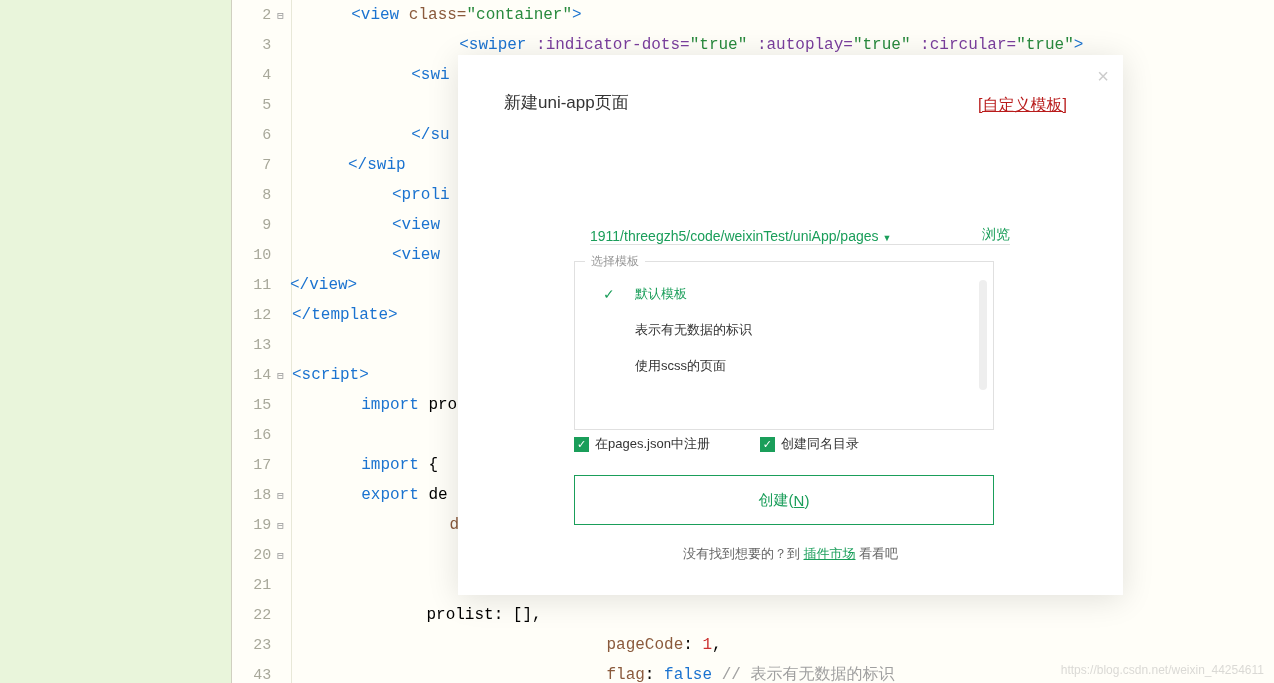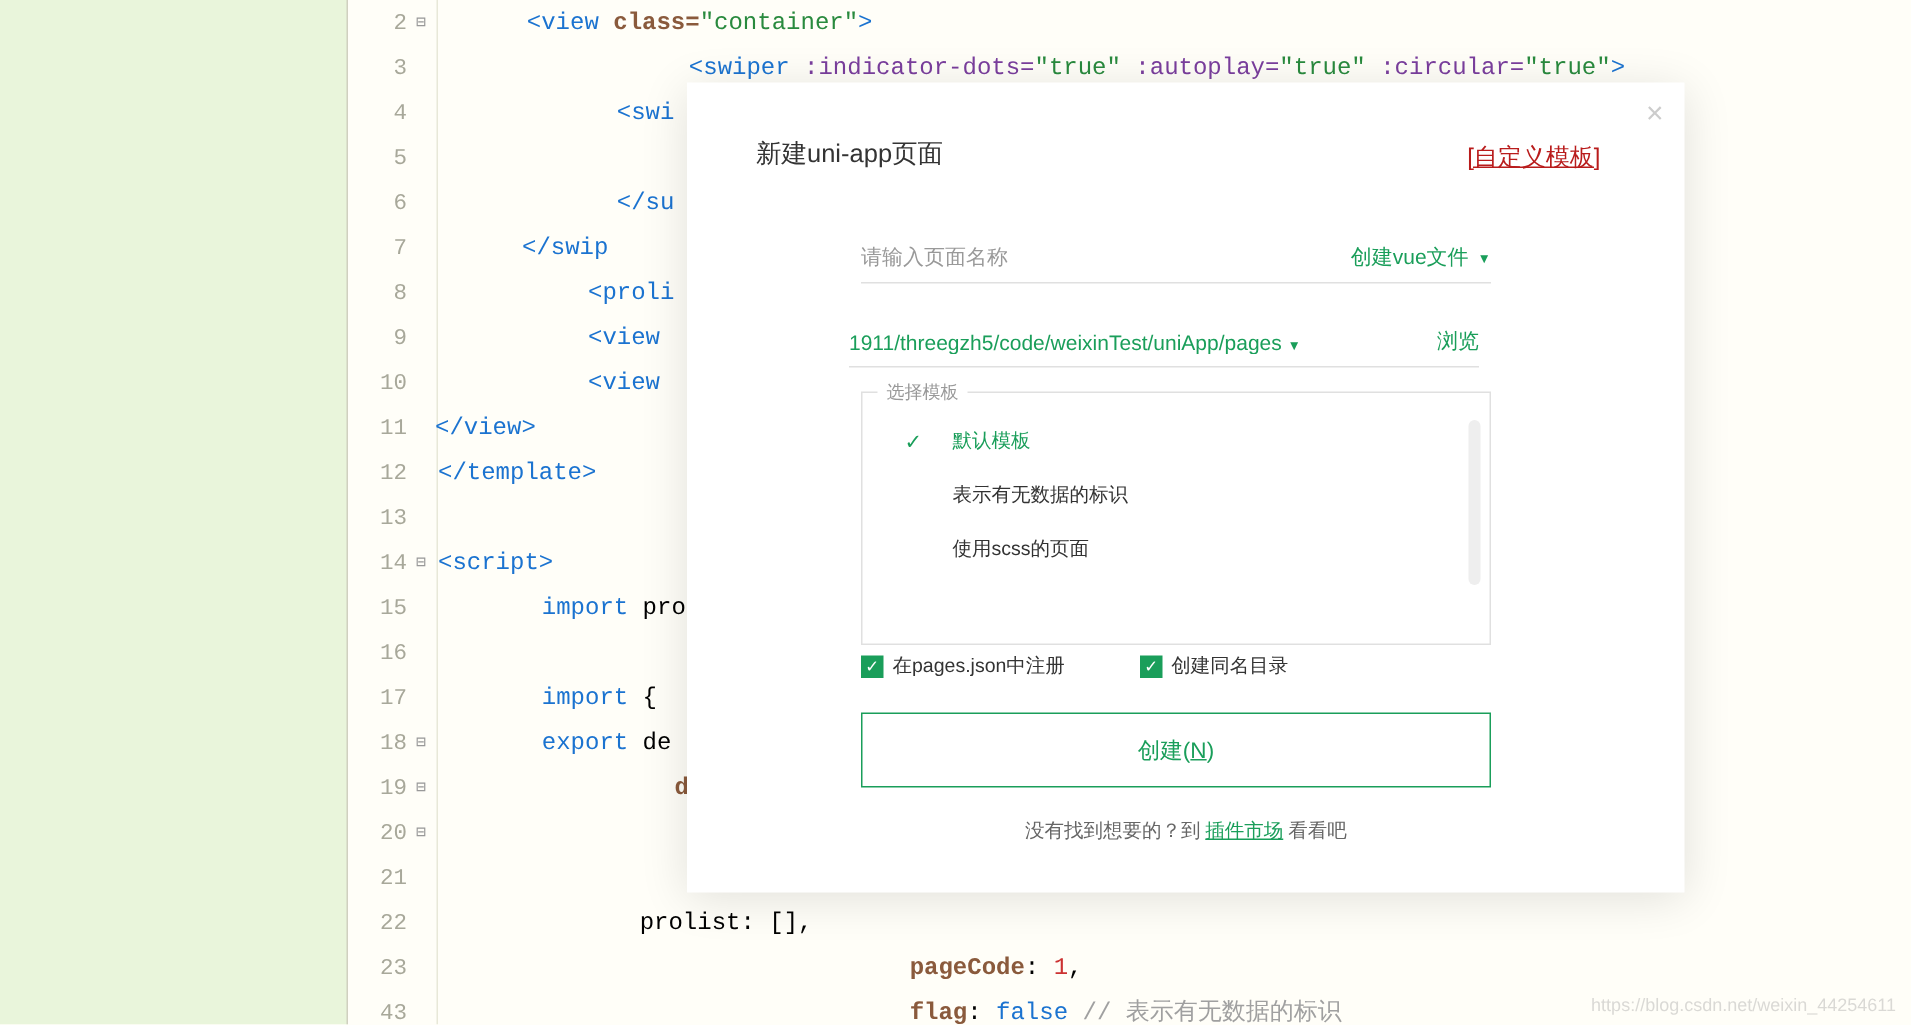--- a/index.html
+++ b/index.html
@@ -51,21 +51,21 @@
   position: absolute;
   left: 292px;
   top: 0;
   width: 982px;
   height: 683px;
   font-size: 16px;
   line-height: 30px;
 }
 .cline { height: 30px; white-space: pre; }
 .blue { color: #1b73d0; }
-.brown { color: #8a5a3c; font-weight: bold; }
+.brown { color: #8a5a3c; }
 .purple { color: #7a3e9d; }
 .green { color: #298a3e; }
 .red { color: #cc3232; }
 .gray { color: #a0a0a0; }
 .orange { color: #c7793f; }
 .modal {
   position: absolute;
   left: 458px;
   top: 55px;
   width: 665px;
@@ -107,27 +107,27 @@
   display: flex;
   align-items: center;
   justify-content: space-between;
   font-size: 14px;
 }
 .input-placeholder { color: #999; }
 .input-right { color: #1a9e5a; cursor: pointer; display: flex; align-items: center; gap: 6px; }
 .caret-down { font-size: 9px; color: #1a9e5a; }
 .path-row {
   position: absolute;
-  left: 108px;
+  left: 132px;
   top: 156px;
   width: 420px;
   height: 34px;
   border-bottom: 1px solid #e0e0e0;
   display: flex;
-  align-items: center;
+  align-items: flex-end;
   justify-content: space-between;
   font-size: 14px;
 }
 .path-text { color: #1a9e5a; white-space: nowrap; overflow: hidden; }
 .browse { color: #1a9e5a; cursor: pointer; margin-left: 10px; }
 .template-box {
   position: absolute;
   left: 116px;
   top: 206px;
   width: 420px;
@@ -207,21 +207,20 @@
   background: #fff;
 }
 .footer-text {
   position: absolute;
   left: 0;
   right: 0;
   top: 490px;
   text-align: center;
   font-size: 13px;
   color: #666;
-  font-family: Liberation Serif, serif;
 }
 .footer-link { color: #1a9e5a; text-decoration: underline; cursor: pointer; }
 .watermark {
   position: absolute;
   right: 10px;
   bottom: 6px;
   color: rgba(150,150,150,0.35);
   font-size: 12px;
   font-family: sans-serif;
 }
@@ -352,27 +351,20 @@
   <div class="cline" style="padding-left: 180px;">              <span class="brown">pageCode</span><span>: </span><span class="red">1</span><span>,</span></div>
   <div class="cline" style="padding-left: 180px;">              <span class="brown">flag</span><span>: </span><span class="blue">false</span><span class="gray"> // 表示有无数据的标识</span></div>
 
 </div>
 
 <div class="modal">
   <div class="modal-close">×</div>
   <div class="modal-title">新建uni-app页面</div>
   <a class="modal-customlink">[自定义模板]</a>
 
-  <div class="input-row">
-    <span class="input-placeholder">请输入页面名称</span>
-    <span class="input-right">
-      <span>创建vue文件</span>
-      <span class="caret-down">▼</span>
-    </span>
-  </div>
 
   <div class="path-row">
     <span class="path-text">
       <span>1911/threegzh5/code/weixinTest/uniApp/pages</span>
       <span class="caret-down"> ▼</span>
     </span>
     <span class="browse">浏览</span>
   </div>
 
   <div class="template-box">

